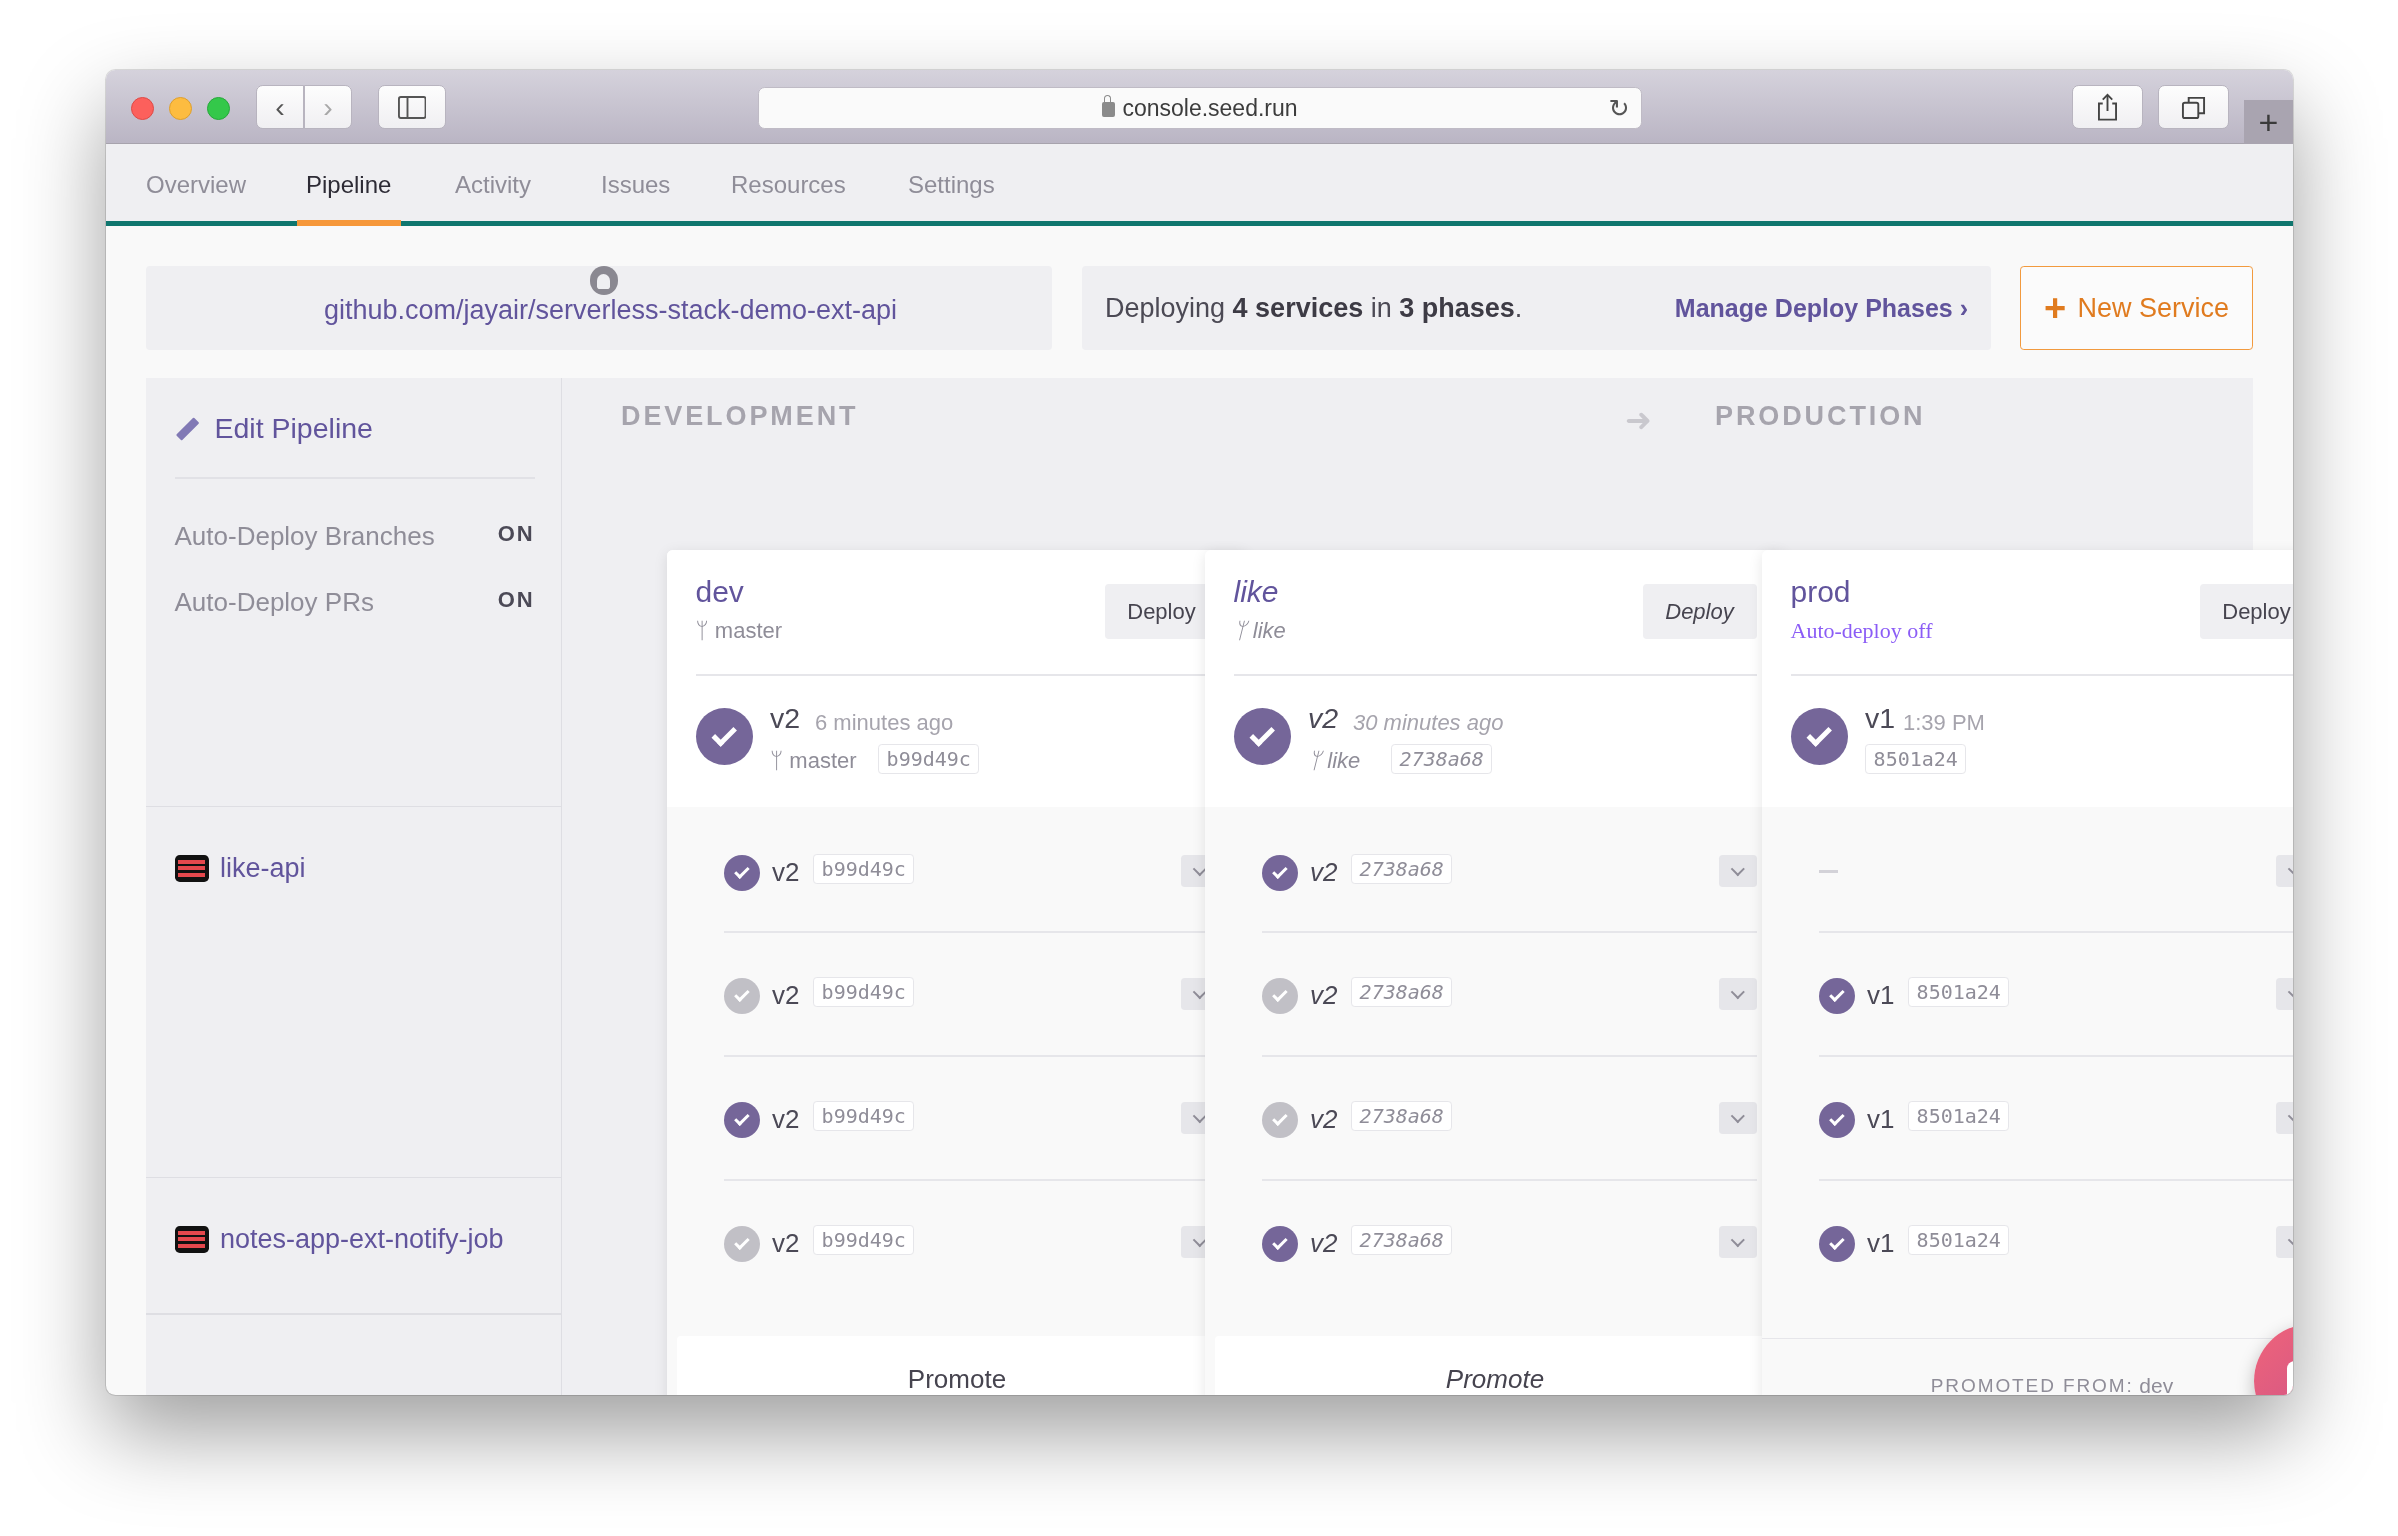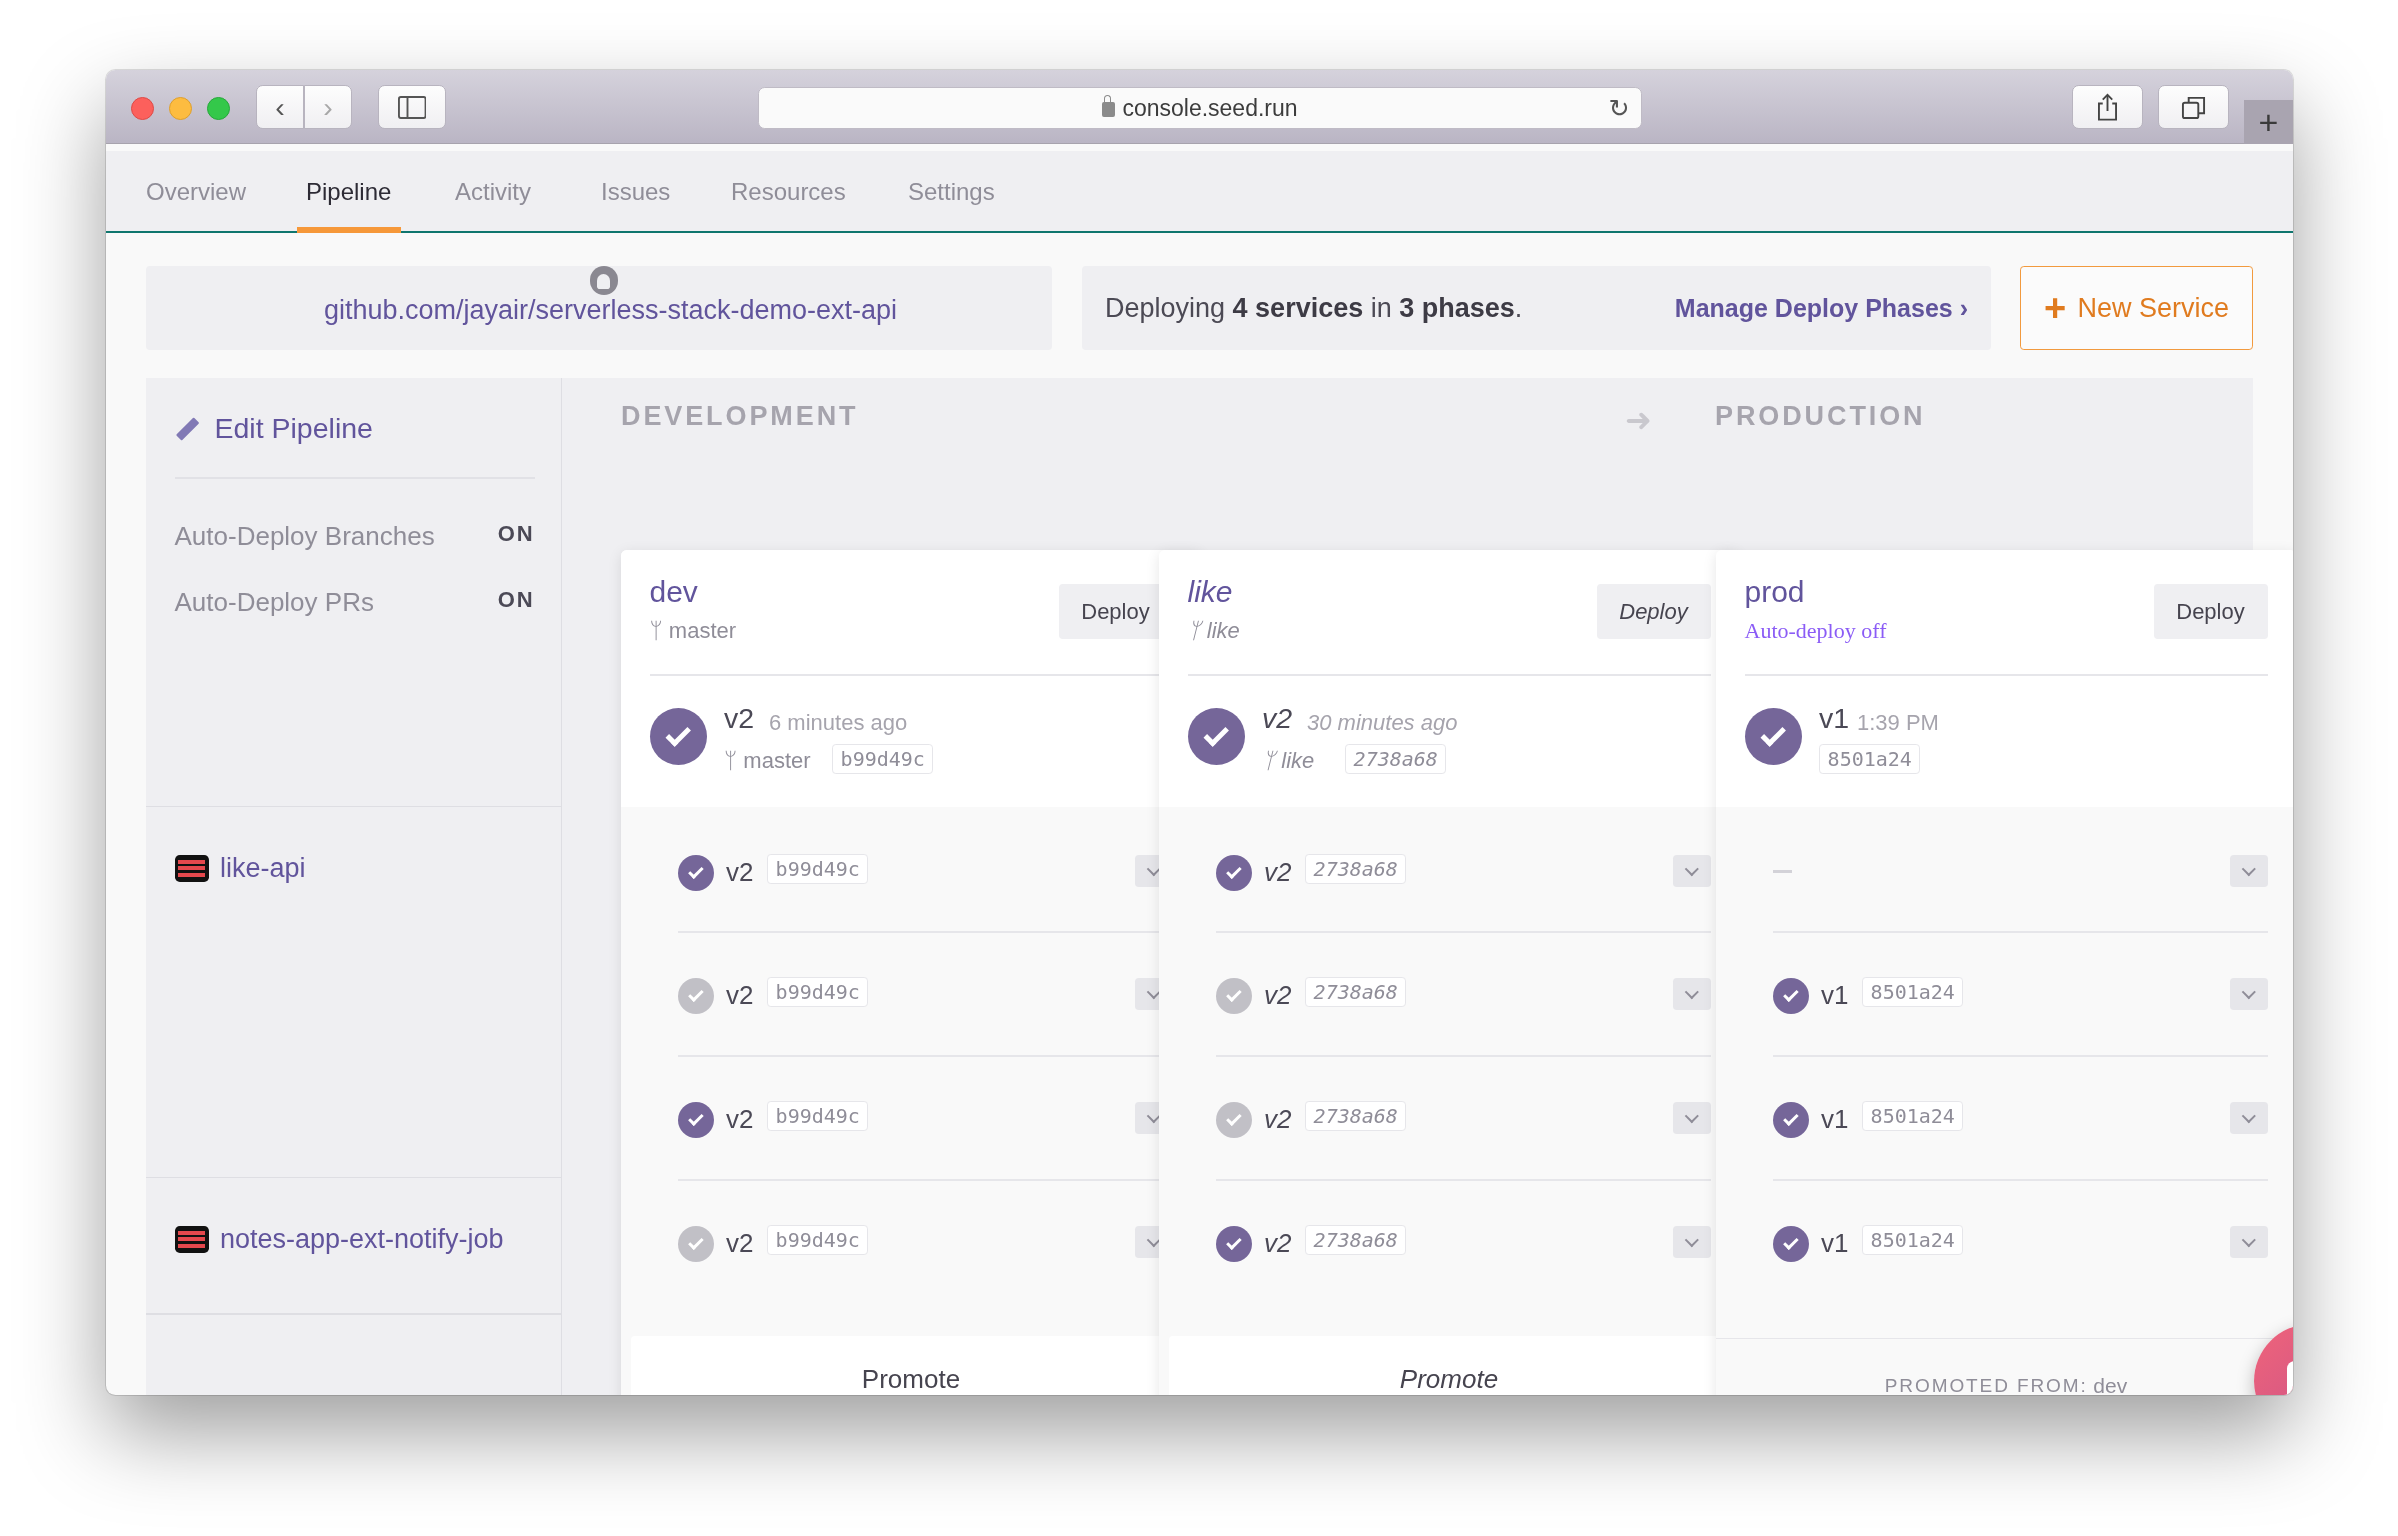--- a/index.html
+++ b/index.html
@@ -15,21 +15,21 @@
   .tb-fwd { left: 198px; width: 48px; border-radius: 0 6.7px 6.7px 0; color: #a8a8a8; }
   .tb-sidebar { left: 272px; width: 68px; }
   .tb-share { left: 1966px; width: 71px; }
   .tb-tabs { left: 2052px; width: 71px; }
   .tb-newtab { position: absolute; left: 2138px; top: 30px; width: 49px; height: 44px; background: #a9a4b0; color: #3a3a3a; font-size: 34px; display: flex; align-items: center; justify-content: center; font-weight: 300; }
   .urlbar { position: absolute; left: 652px; top: 17px; width: 884px; height: 42px; background: #fafafa; border: 1px solid #bfbbc5; border-radius: 6.7px; display: flex; align-items: center; justify-content: center; font-size: 23px; color: #3c3c3c; }
   .urlbar .lock { display: inline-block; width: 12.4px; height: 15px; background: #8b8b8b; border-radius: 1.9px; margin-right: 7.6px; position: relative; top: 1.9px; }
   .urlbar .lock:before { content: ""; position: absolute; left: 1.9px; top: -7.6px; width: 4.8px; height: 7.6px; border: 1.9px solid #8b8b8b; border-bottom: none; border-radius: 4.8px 4.8px 0 0; }
   .urlbar .reload { position: absolute; right: 11.4px; top: 5.7px; font-size: 25px; color: #555; }
 
-  .tabbar { position: absolute; left: 0; top: 74px; width: 100%; height: 82px; background: #efeff2; border-bottom: 2px solid #0f766e; margin-top: 7px; }
+  .tabbar { position: absolute; left: 0; top: 74px; width: 100%; height: 82px; background: #efeff2; border-bottom: 5px solid #0f766e; }
   .tab { position: absolute; top: 0; height: 82px; line-height: 82px; font-size: 24px; color: #8f8d98; }
   .tab.active { color: #2d2b35; }
   .tab.active:after { content: ""; position: absolute; left: -9.5px; right: -9.5px; bottom: 0; height: 5.7px; background: #f6983a; }
 
   .repo { position: absolute; left: 40px; top: 196px; width: 906px; height: 84px; background: #efeff2; border-radius: 3.8px; display: flex; align-items: center; padding-left: 23px; font-size: 27px; color: #61549c; flex-direction: column; }
   .gh-icon { width: 28.5px; height: 28.5px; border-radius: 50%; background: #8a8891; margin-right: 13.3px; position: relative; }
   .gh-icon:after { content: ""; position: absolute; left: 7.6px; top: 7.6px; width: 13.3px; height: 15px; background: #efeff2; border-radius: 6.7px 6.7px 2.9px 2.9px; }
   .deployinfo { position: absolute; left: 976px; top: 196px; width: 909px; height: 84px; background: #efeff2; border-radius: 3.8px; display: flex; align-items: center; padding: 0 23px; font-size: 27px; color: #4c4a55; }
   .deployinfo b { color: #3d3b45; }
   .deployinfo .manage { margin-left: auto; color: #61549c; font-size: 25px; font-weight: bold; }
@@ -45,21 +45,21 @@
   .setting .val { color: #4b4956; letter-spacing: 1.9px; font-size: 22px; font-weight: bold; }
   .svc { position: absolute; left: 0; width: 416px; height: 124px; border-top: 1.9px solid #dedee3; display: flex; align-items: center; padding-left: 28.5px; font-size: 27px; color: #61549c; }
   .svc-icon { width: 34px; height: 27px; background: #111; border-radius: 4.8px; margin-right: 11.4px; position: relative; }
   .svc-icon i { position: absolute; left: 3.8px; height: 3.8px; background: #e5484d; }
   .svc-icon i.a { top: 4.8px; width: 27px; } .svc-icon i.b { top: 11.4px; width: 27px; } .svc-icon i.c { top: 18px; width: 27px; }
   .sb-last { position: absolute; left: 0; top: 935px; width: 416px; height: 1.9px; background: #dedee3; }
 
   .stage-label { position: absolute; top: 23px; font-size: 27px; letter-spacing: 2.9px; color: #a6a4ad; font-weight: bold; }
   .arrow { position: absolute; left: 1479px; top: 23px; font-size: 32px; color: #c9c8ce; }
 
-  .card { position: absolute; top: 172px; width: 580px; height: 883px; background: #f9f9f9; border-radius: 5.7px; box-shadow: 0 3.8px 13.3px rgba(0,0,0,0.10); overflow: hidden; }
+  .card { position: absolute; top: 172px; width: 580px; height: 883px; background: #f9f9f9; border-radius: 5.7px; box-shadow: 0 3.8px 13.3px rgba(0,0,0,0.10); overflow: hidden; margin-left: 46px; }
   .card-head { position: absolute; left: 0; top: 0; width: 100%; height: 257px; background: #fff; }
   .stage-name { position: absolute; left: 28.5px; top: 25px; font-size: 30px; color: #61549c; }
   .stage-sub { position: absolute; left: 28.5px; top: 68px; font-size: 22px; color: #8f8d98; }
   .stage-sub.off { color: #8b5cf6; font-family: Liberation Serif, serif; }
   .deploy-btn { position: absolute; right: 28.5px; top: 34px; width: 114px; height: 55px; background: #efeff2; border-radius: 3.8px; font-size: 22px; color: #46444f; display: flex; align-items: center; justify-content: center; }
   .head-div { position: absolute; left: 28.5px; right: 28.5px; top: 124px; height: 1.9px; background: #e6e6ea; }
   .bigcheck { position: absolute; left: 28.5px; top: 158px; width: 57px; height: 57px; border-radius: 50%; background: #756699; }
   .check-mark { position: absolute; left: 50%; top: 45%; width: 40%; height: 22%; border-left: 5.7px solid #fff; border-bottom: 5.7px solid #fff; transform: translate(-50%,-50%) rotate(-45deg); }
   .small .check-mark { border-width: 3.8px; }
   .bv { position: absolute; left: 103px; top: 152px; font-size: 28.5px; color: #4b4956; }

